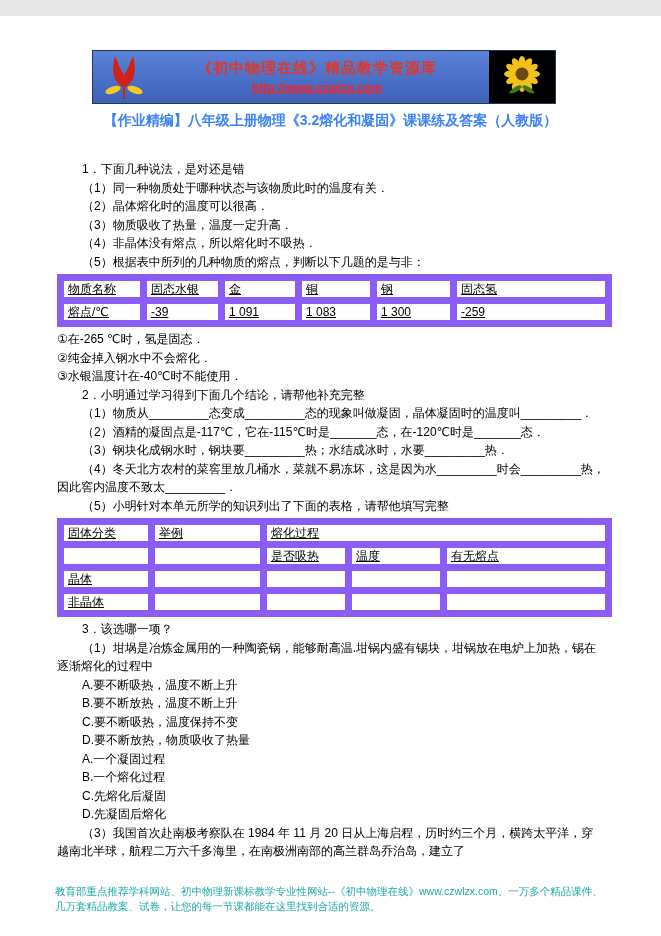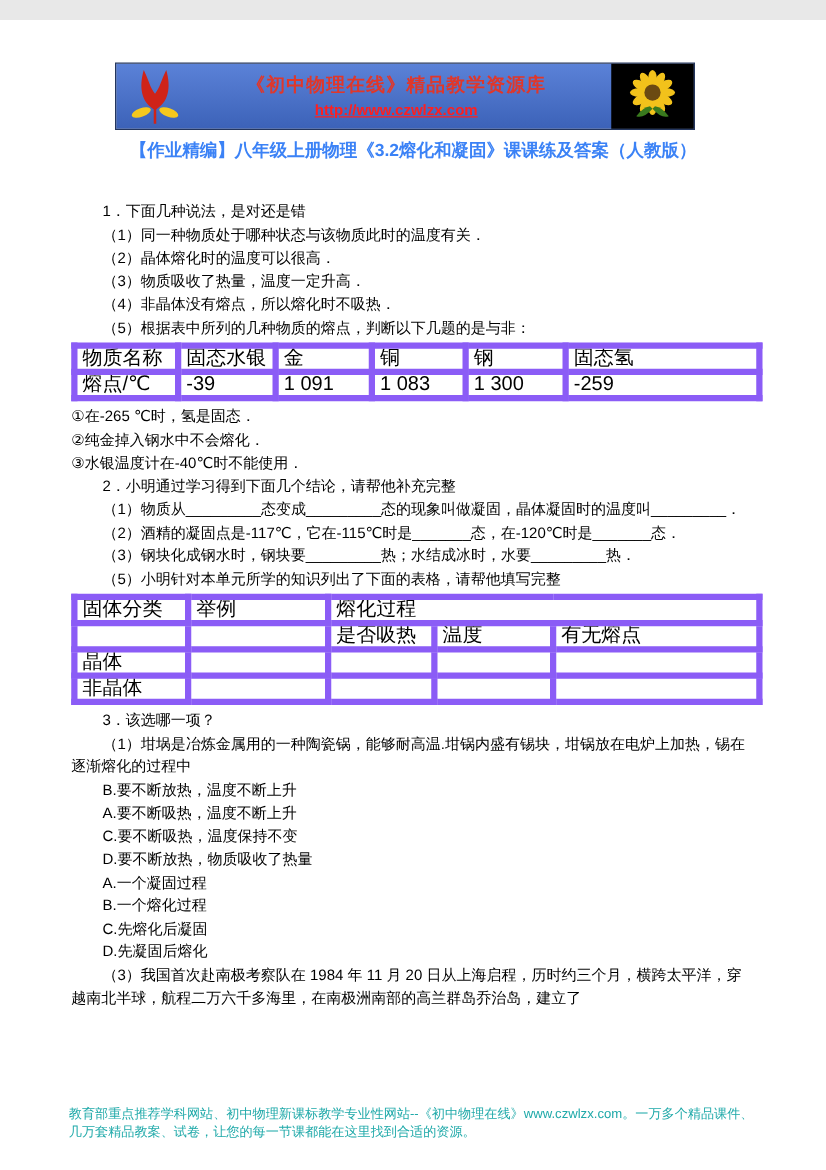--- a/index.html
+++ b/index.html
@@ -27,21 +27,21 @@
     color:#3b82f6; font-weight:bold; font-size:14px;
   }
   
   .content {
     position:absolute; left:57px; top:144px; width:548px;
     font-size:12px; line-height:18.5px;
   }
   .p { margin:0; }
   .ind { text-indent:25px; }
   table { border-collapse:collapse; table-layout:fixed; width:548px; margin:3px 0; }
-  td { border:5px solid #8b5cf6; font-size:16px; padding:0 4px; height:18px; line-height:16px; overflow:hidden; white-space:nowrap; }
+  td { border:7px solid #8b5cf6; font-size:12px; padding:0 4px; height:18px; line-height:16px; overflow:hidden; white-space:nowrap;text-decoration:underline; }
   .t2 .short td { height:16px; }
   
   .footer {
     position:absolute; left:55px; top:868px; width:554px;
     color:#1fa9a9; font-size:10.5px; line-height:15px;
   }
 </style>
 </head>
 <body>
 
@@ -126,20 +126,21 @@
       </table>
 
     <p class="p">①在-265 ℃时，氢是固态．</p>
     <p class="p">②纯金掉入钢水中不会熔化．</p>
     <p class="p">③水银温度计在-40℃时不能使用．</p>
 
     <p class="p ind">2．小明通过学习得到下面几个结论，请帮他补充完整</p>
     <p class="p ind">（1）物质从_________态变成_________态的现象叫做凝固，晶体凝固时的温度叫_________．</p>
     <p class="p ind">（2）酒精的凝固点是-117℃，它在-115℃时是_______态，在-120℃时是_______态．</p>
     <p class="p ind">（3）钢块化成钢水时，钢块要_________热；水结成冰时，水要_________热．</p>
+    <p class="p ind">（4）冬天北方农村的菜窖里放几桶水，菜就不易冻坏，这是因为水_________时会_________热，因此窖内温度不致太_________．</p>
     <p class="p ind">（5）小明针对本单元所学的知识列出了下面的表格，请帮他填写完整</p>
 
     <table class="t2">
       <colgroup>
         <col style="width:91px">
           <col style="width:112px">
           <col style="width:85px">
         <col style="width:95px">
           <col style="width:165px">
       </colgroup>
@@ -168,22 +169,22 @@
         <td></td>
         <td></td>
         <td></td>
         <td></td>
       </tr>
     </tbody>
       </table>
 
     <p class="p ind">3．该选哪一项？</p>
     <p class="p ind">（1）坩埚是冶炼金属用的一种陶瓷锅，能够耐高温.坩锅内盛有锡块，坩锅放在电炉上加热，锡在逐渐熔化的过程中</p>
+    <p class="p ind">A.要不断吸热，温度不断上升</p>
     <p class="p ind">B.要不断放热，温度不断上升</p>
-    <p class="p ind">A.要不断吸热，温度不断上升</p>
     <p class="p ind">C.要不断吸热，温度保持不变</p>
     <p class="p ind">D.要不断放热，物质吸收了热量</p>
     <p class="p ind">A.一个凝固过程</p>
     <p class="p ind">B.一个熔化过程</p>
     <p class="p ind">C.先熔化后凝固</p>
     <p class="p ind">D.先凝固后熔化</p>
     <p class="p ind">（3）我国首次赴南极考察队在 1984 年 11 月 20 日从上海启程，历时约三个月，横跨太平洋，穿越南北半球，航程二万六千多海里，在南极洲南部的高兰群岛乔治岛，建立了</p>
 
   </div>
 

